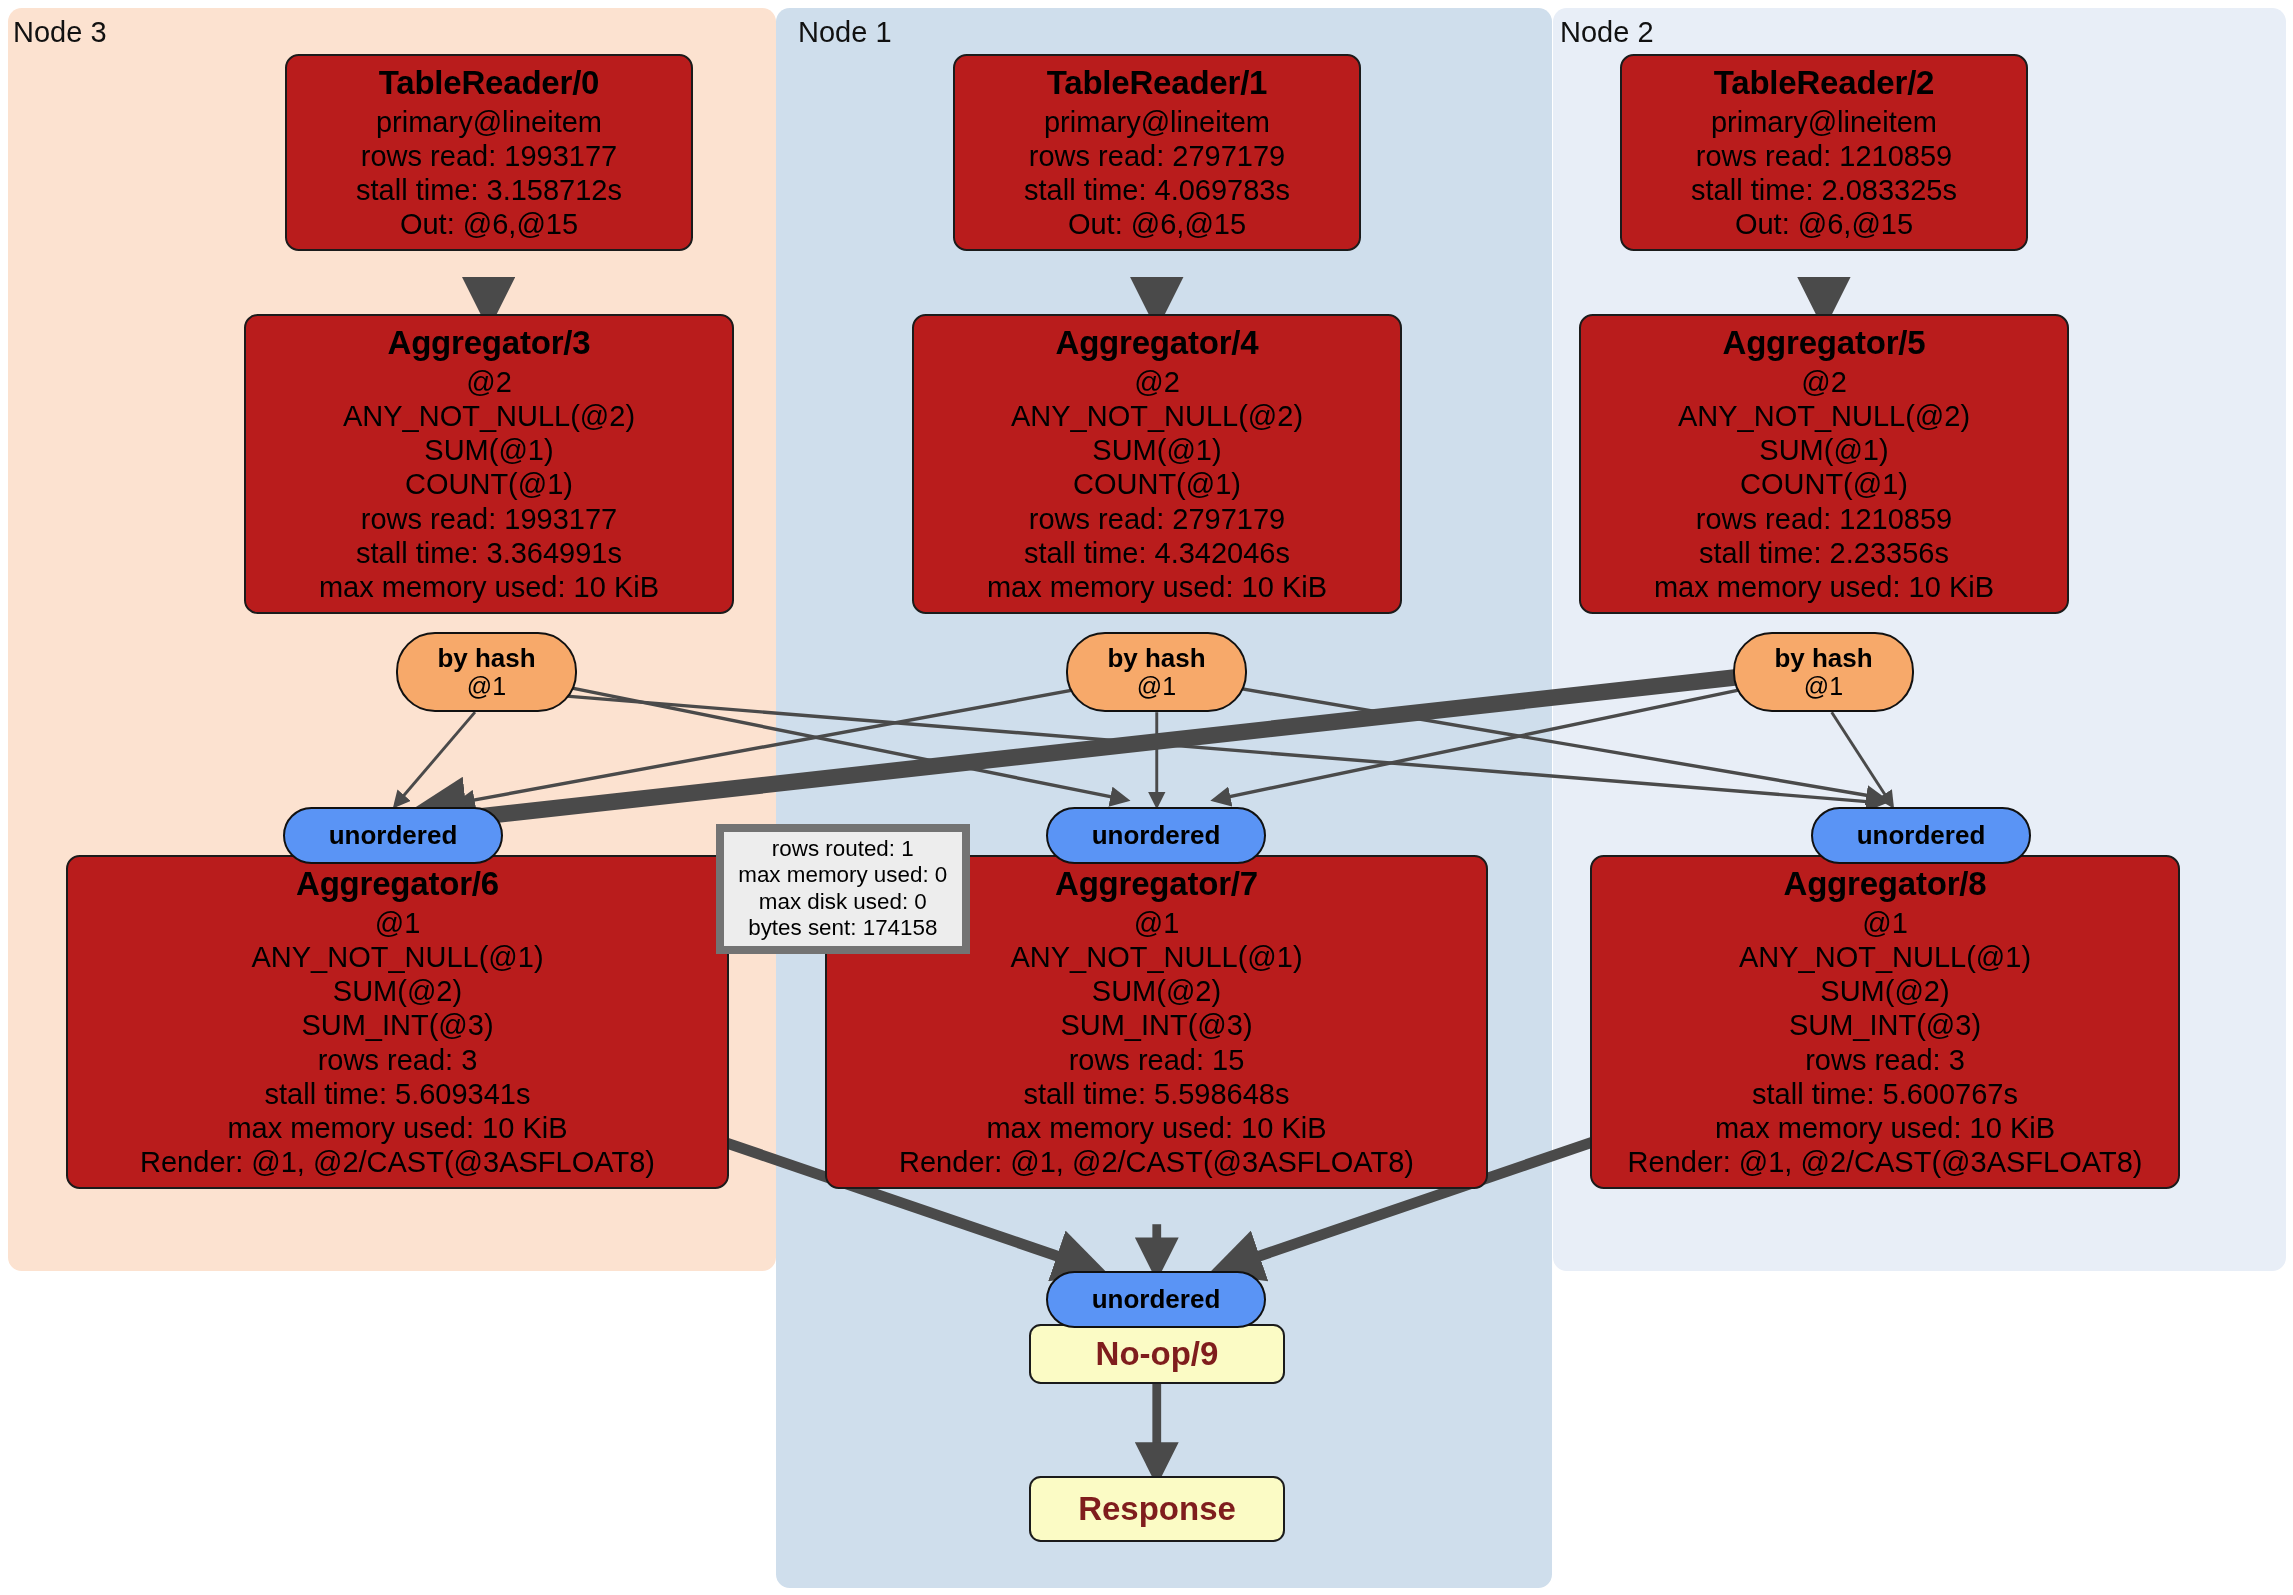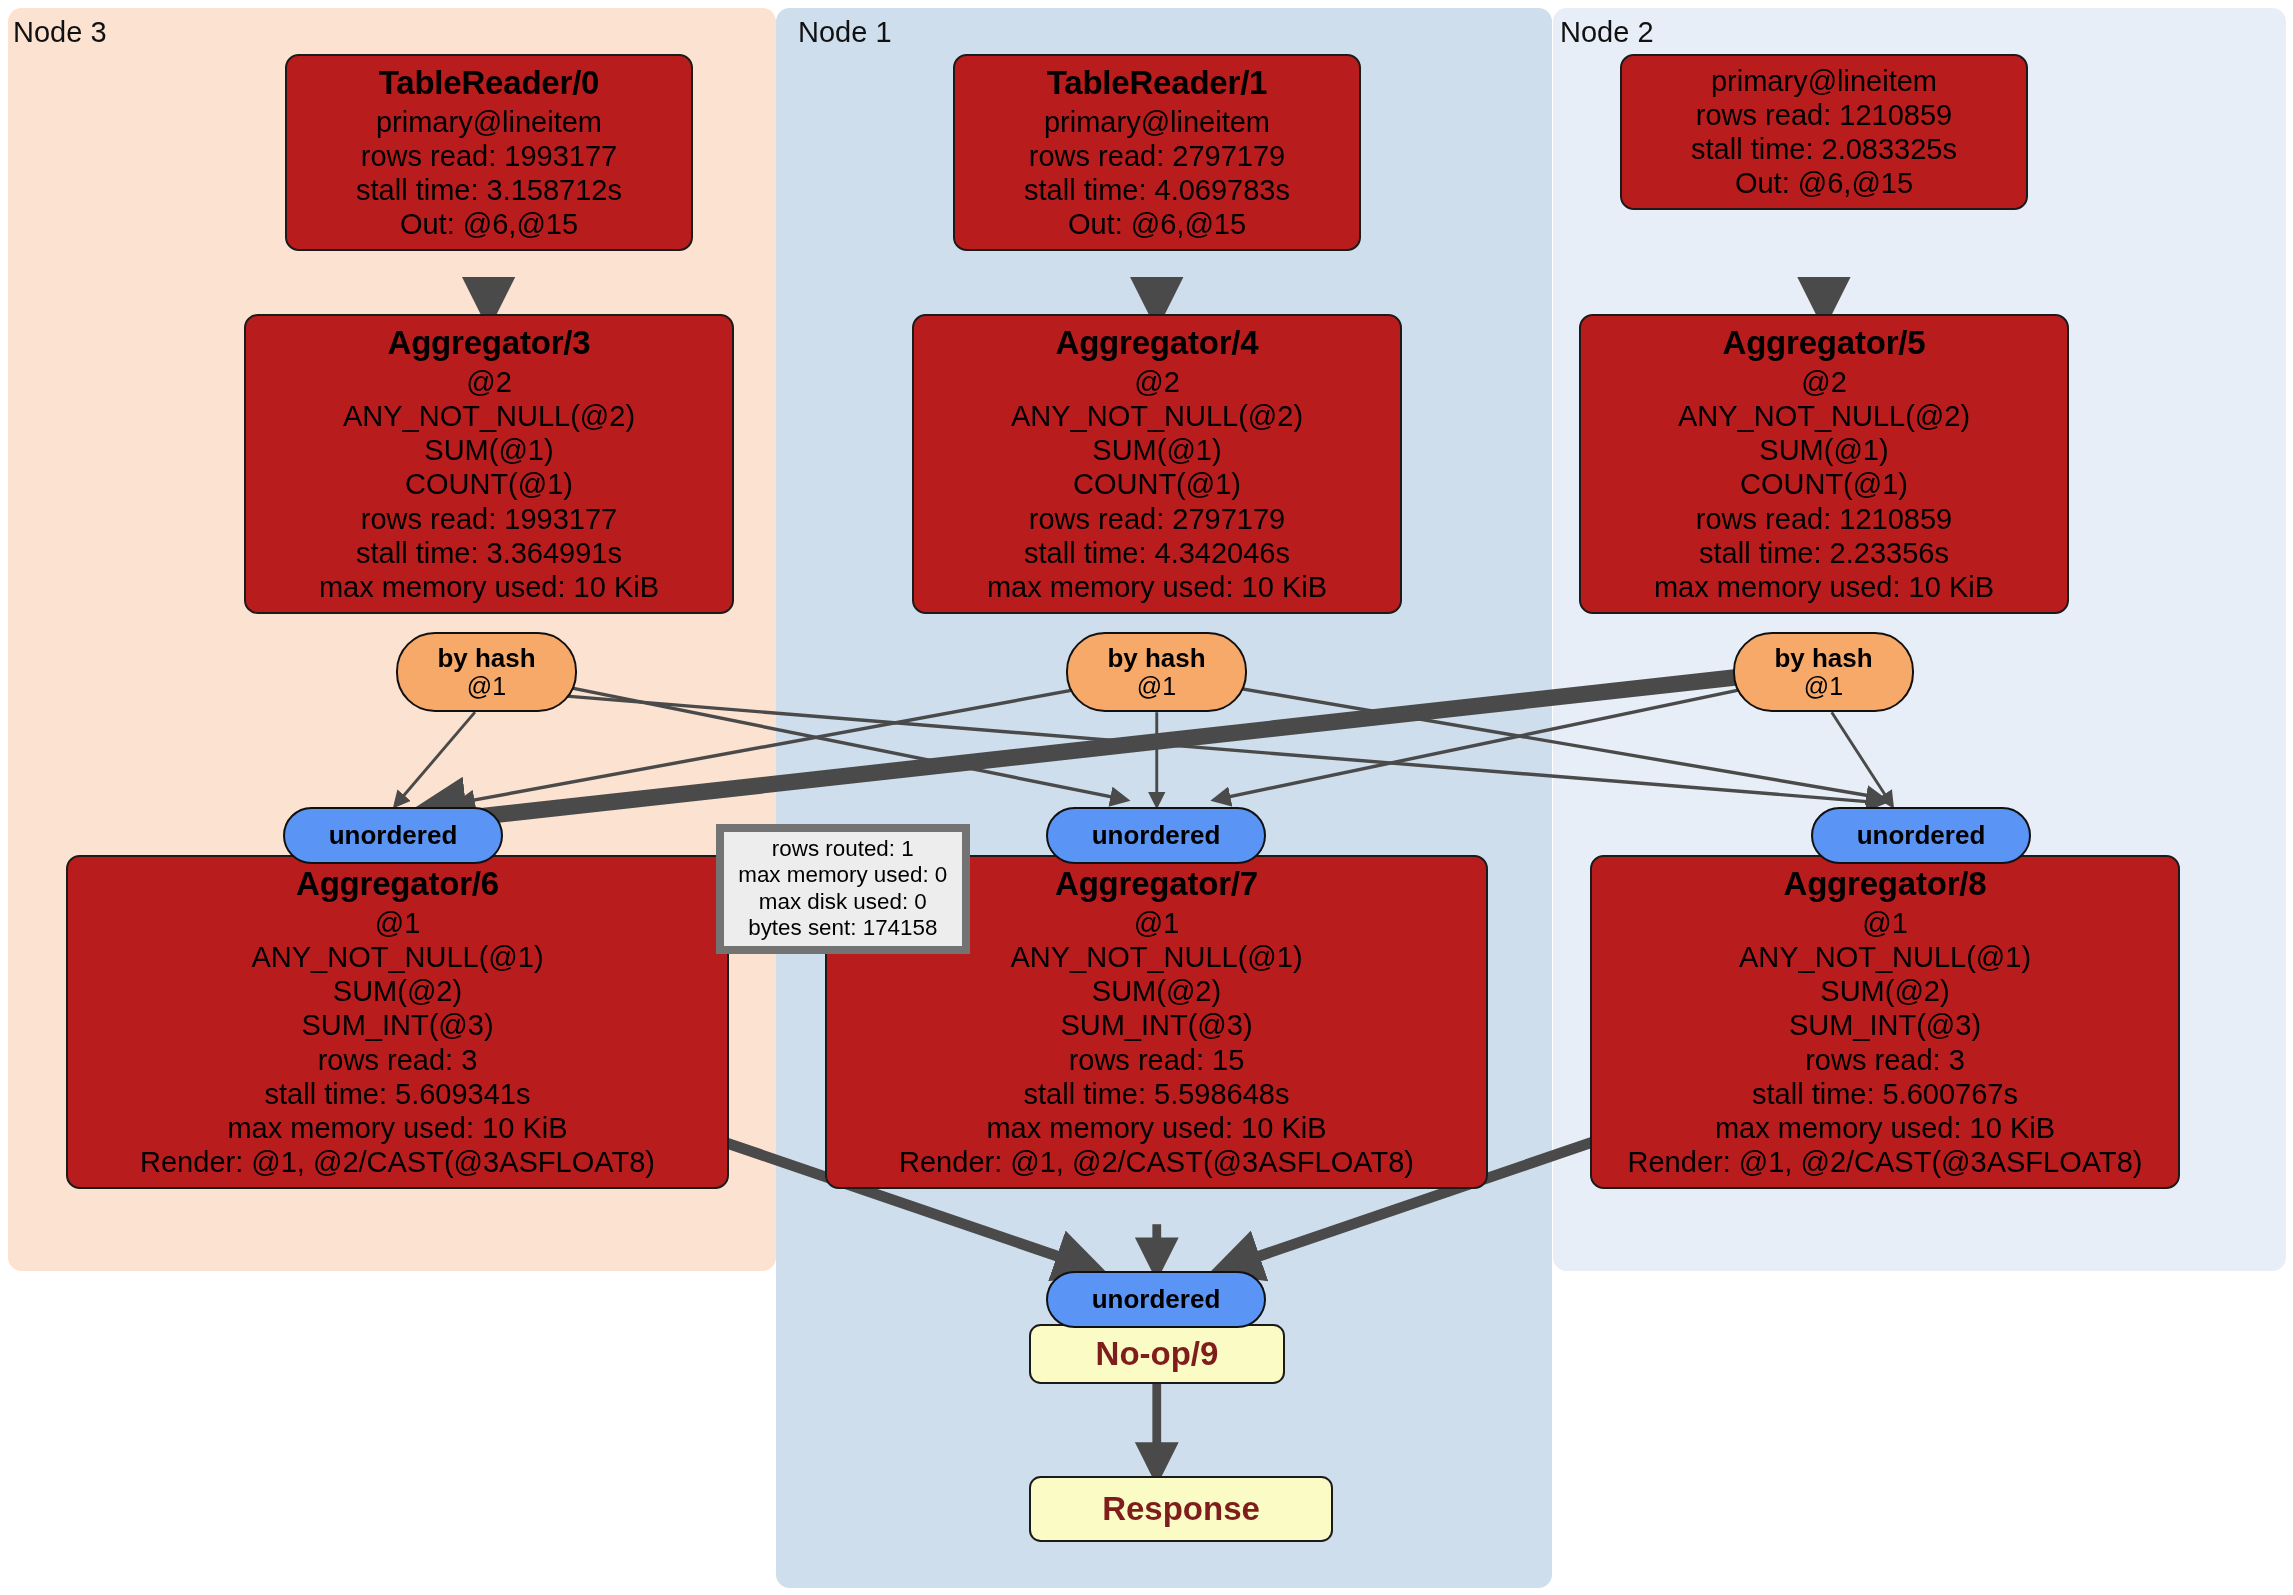--- a/index.html
+++ b/index.html
@@ -175,20 +175,21 @@
 
   <div class="node" style="left:953px; top:54px; width:408px;">
     <span class="title">TableReader/1</span>
     <span class="line">primary@lineitem</span>
     <span class="line">rows read: 2797179</span>
     <span class="line">stall time: 4.069783s</span>
     <span class="line">Out: @6,@15</span>
   </div>
 
   <div class="node" style="left:1620px; top:54px; width:408px;">
+    <span class="title">TableReader/2</span>
     <span class="line">primary@lineitem</span>
     <span class="line">rows read: 1210859</span>
     <span class="line">stall time: 2.083325s</span>
     <span class="line">Out: @6,@15</span>
   </div>
 
   <div class="node" style="left:244px; top:314px; width:490px;">
     <span class="title">Aggregator/3</span>
     <span class="line">@2</span>
     <span class="line">ANY_NOT_NULL(@2)</span>
@@ -288,18 +289,18 @@
   </div>
 
   <div class="pill unordered" style="left:1046px; top:1271px; width:220px; height:57px;">
     <span class="plabel">unordered</span>
   </div>
 
   <div class="simple-node" style="left:1029px; top:1324px; width:256px; height:60px;">
     <span>No-op/9</span>
   </div>
 
-  <div class="simple-node" style="left:1029px; top:1476px; width:304px; height:66px;">
+  <div class="simple-node" style="left:1029px; top:1476px; width:256px; height:66px;">
     <span>Response</span>
   </div>
 
 </div>
 
 
 </body></html>

